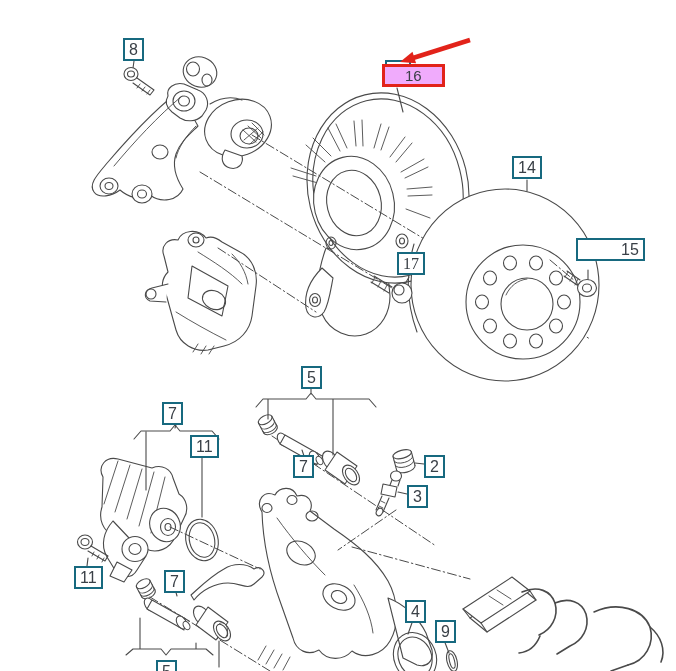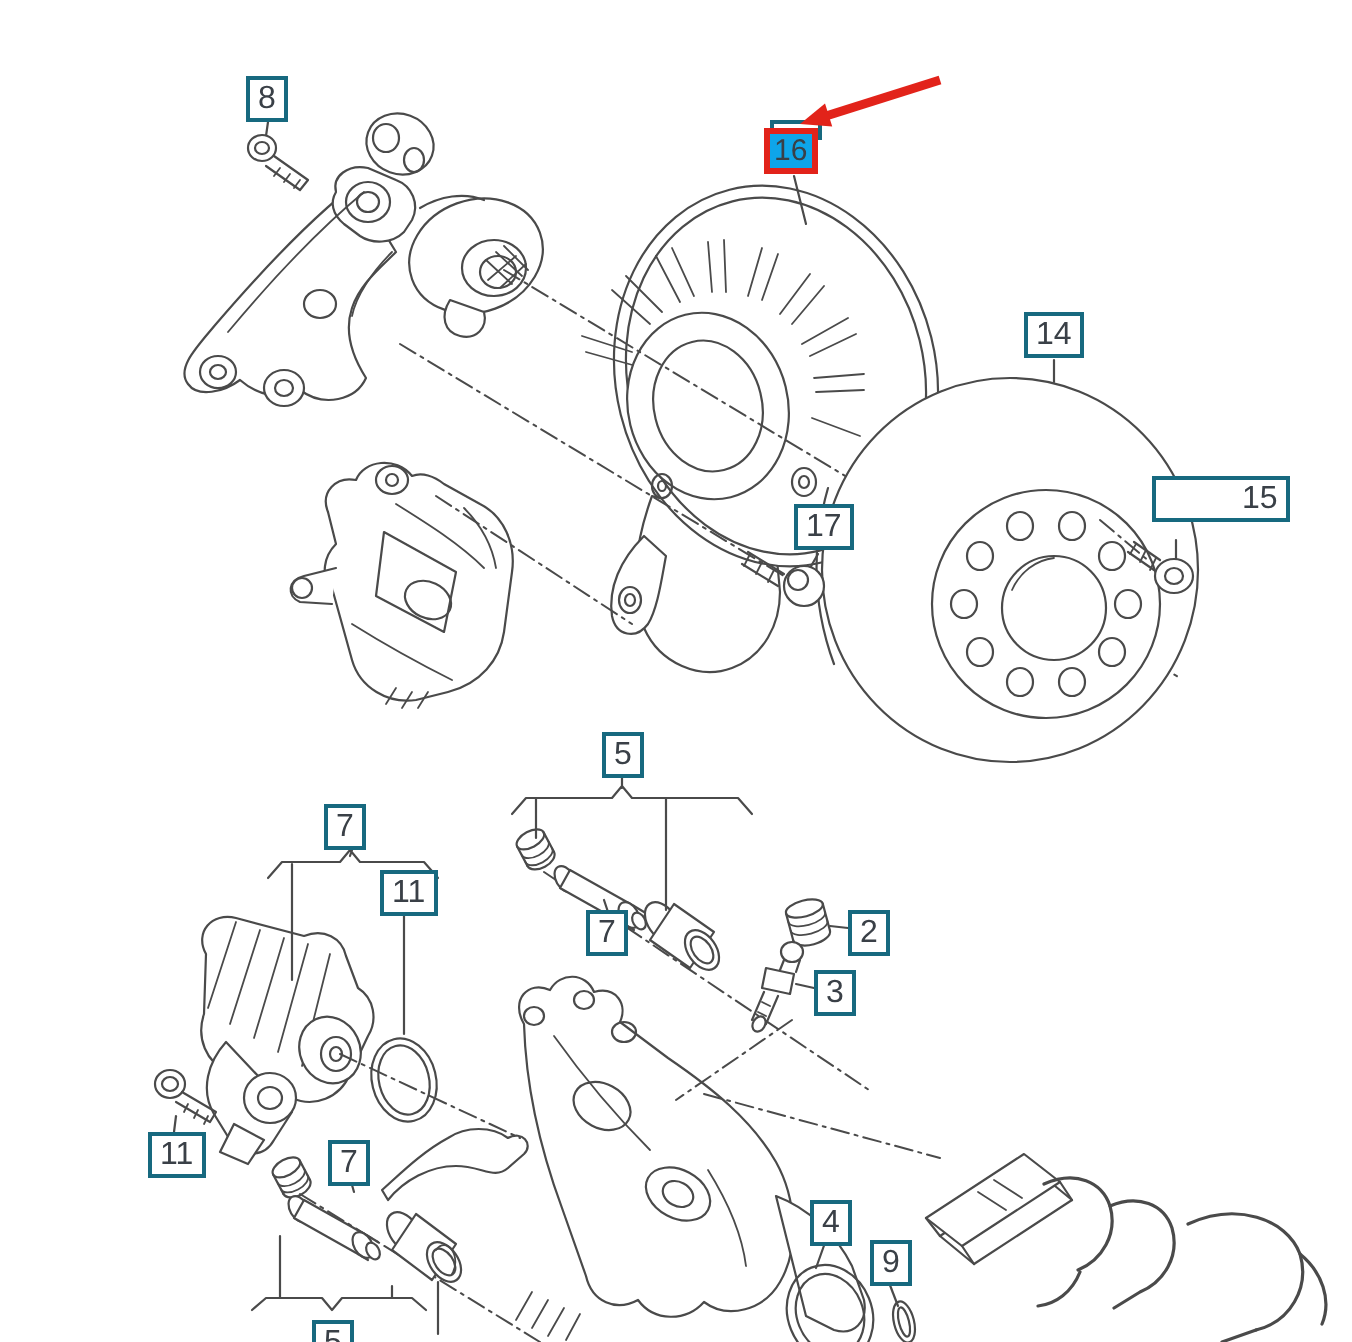--- a/index.html
+++ b/index.html
@@ -8,22 +8,22 @@
            font-family:"Liberation Sans", sans-serif; }
   .stage svg { position:absolute; left:0; top:0; }
   #art * { stroke:#4a4a4a; stroke-width:1.1; fill:none; stroke-linecap:round; stroke-linejoin:round; }
   #art .wf { fill:#ffffff; }
   #art .dd { stroke-dasharray:9 3 1.5 3; stroke-width:1; }
   #art .wire { stroke-width:1.6; }
   #art .thin { stroke-width:0.9; }
   .lbl { position:absolute; z-index:2; border:2px solid #17697f; background:#fff; color:#3a4047;
          font-size:16px; line-height:19px; padding:0 4px; min-width:20px; text-align:center; cursor:pointer; }
   .peek { position:absolute; z-index:1; border:2px solid #17697f; border-bottom:none; background:#fff; }
-  .hl { position:absolute; z-index:3; border:3px solid #e2231a; background:#0ea5e9; color:#3a4047;
-        font-size:15px; line-height:17px; padding:0 2px; min-width:24px; text-align:left; cursor:pointer; }
+  .hl { position:absolute; z-index:3; border:3px solid #e2231a; background:#f0abfc; color:#3a4047;
+        font-size:15px; line-height:17px; padding:0 20px; min-width:24px; text-align:left; cursor:pointer; }
   #arrow-layer { position:absolute; left:0; top:0; z-index:4; pointer-events:none; }
 </style>
 </head>
 <body>
 
 <div class="stage">
 
   <svg id="art" width="676" height="671" viewBox="0 0 676 671">
 
     <g>
@@ -278,21 +278,21 @@
     <polygon points="400,62 412.5,51.8 416.1,63.2" fill="#e2231a" stroke="none"></polygon>
   </svg>
 
   <div class="lbl" style="left:123px;top:38px;">8</div>
 
   <div class="peek" style="left:385px;top:60px;width:26px;height:10px;"></div>
   <div class="hl" style="left:382px;top:64px;">16</div>
 
   <div class="lbl" style="left:512px;top:156px;">14</div>
   <div class="lbl" style="left:576px;top:238px;padding-left:43px;">15</div>
-  <div class="lbl" style="left:397px;top:252px;">17</div>
+  <div class="lbl" style="left:397px;top:252px;font-family:Liberation Serif, serif;">17</div>
   <div class="lbl" style="left:301px;top:366px;">5</div>
   <div class="lbl" style="left:293px;top:455px;">7</div>
   <div class="lbl" style="left:424px;top:455px;">2</div>
   <div class="lbl" style="left:407px;top:485px;">3</div>
   <div class="lbl" style="left:162px;top:402px;">7</div>
   <div class="lbl" style="left:190px;top:435px;">11</div>
   <div class="lbl" style="left:74px;top:566px;">11</div>
   <div class="lbl" style="left:164px;top:570px;">7</div>
   <div class="lbl" style="left:405px;top:600px;">4</div>
   <div class="lbl" style="left:435px;top:620px;">9</div>

